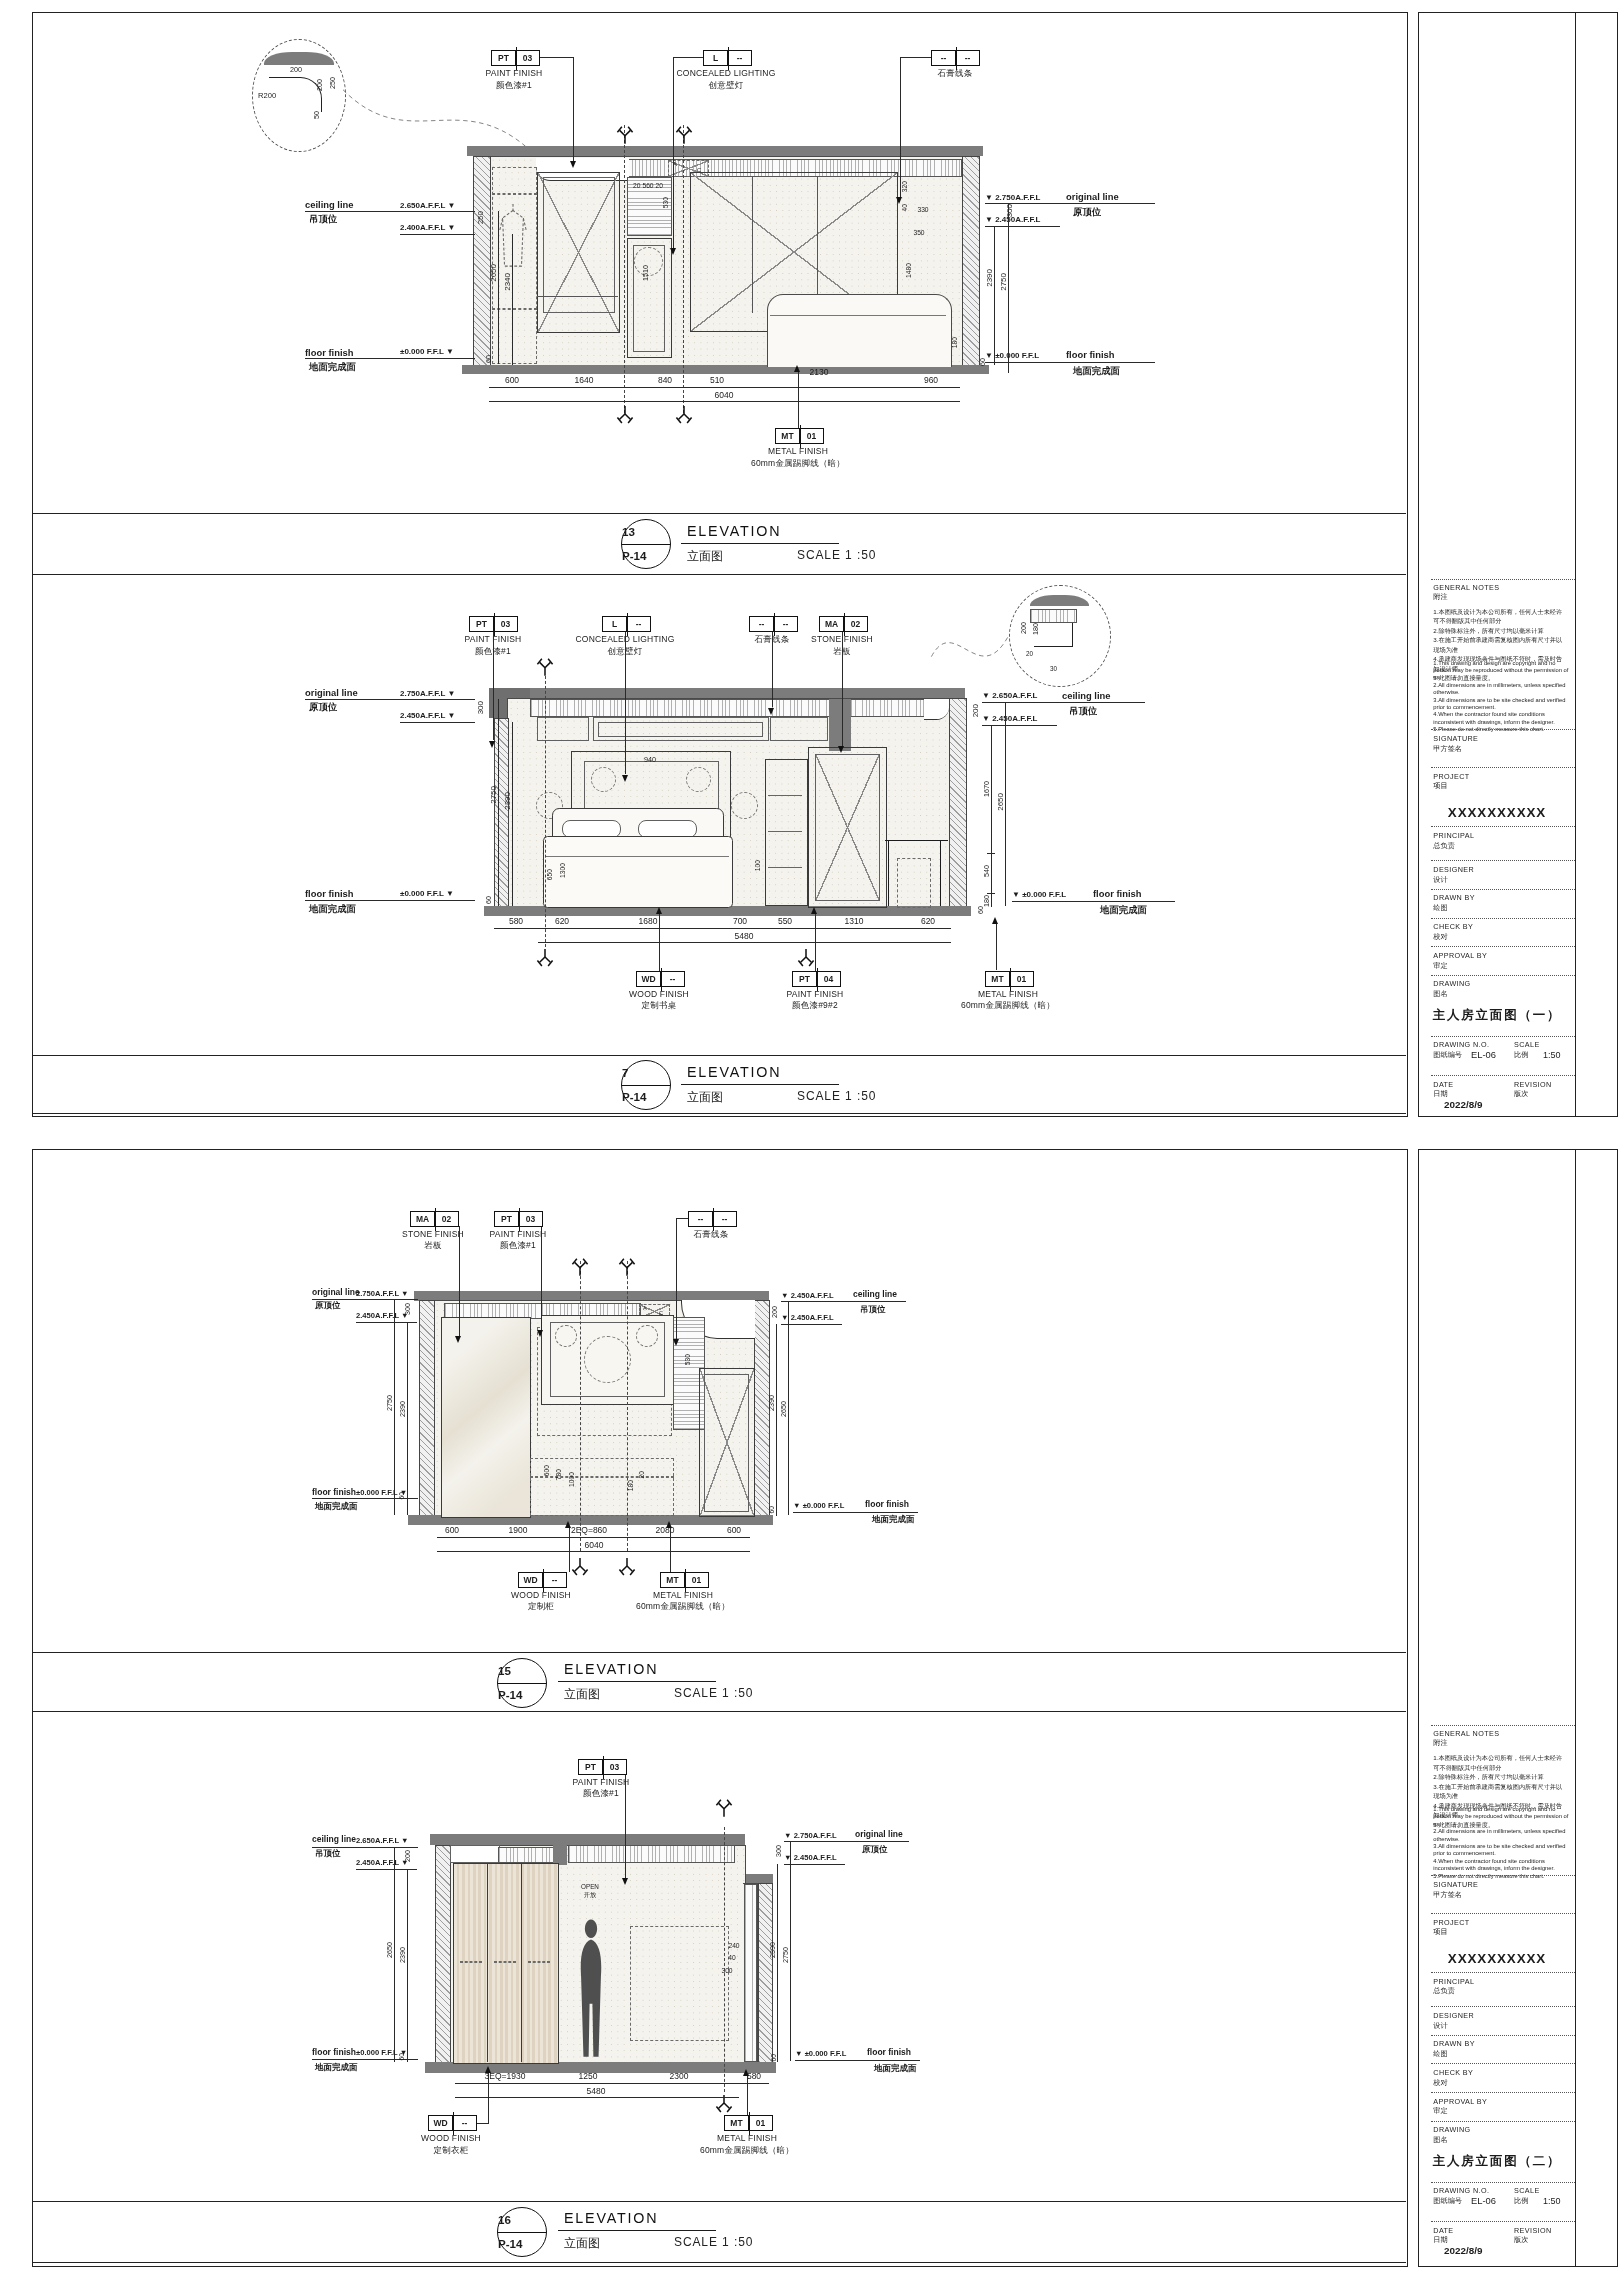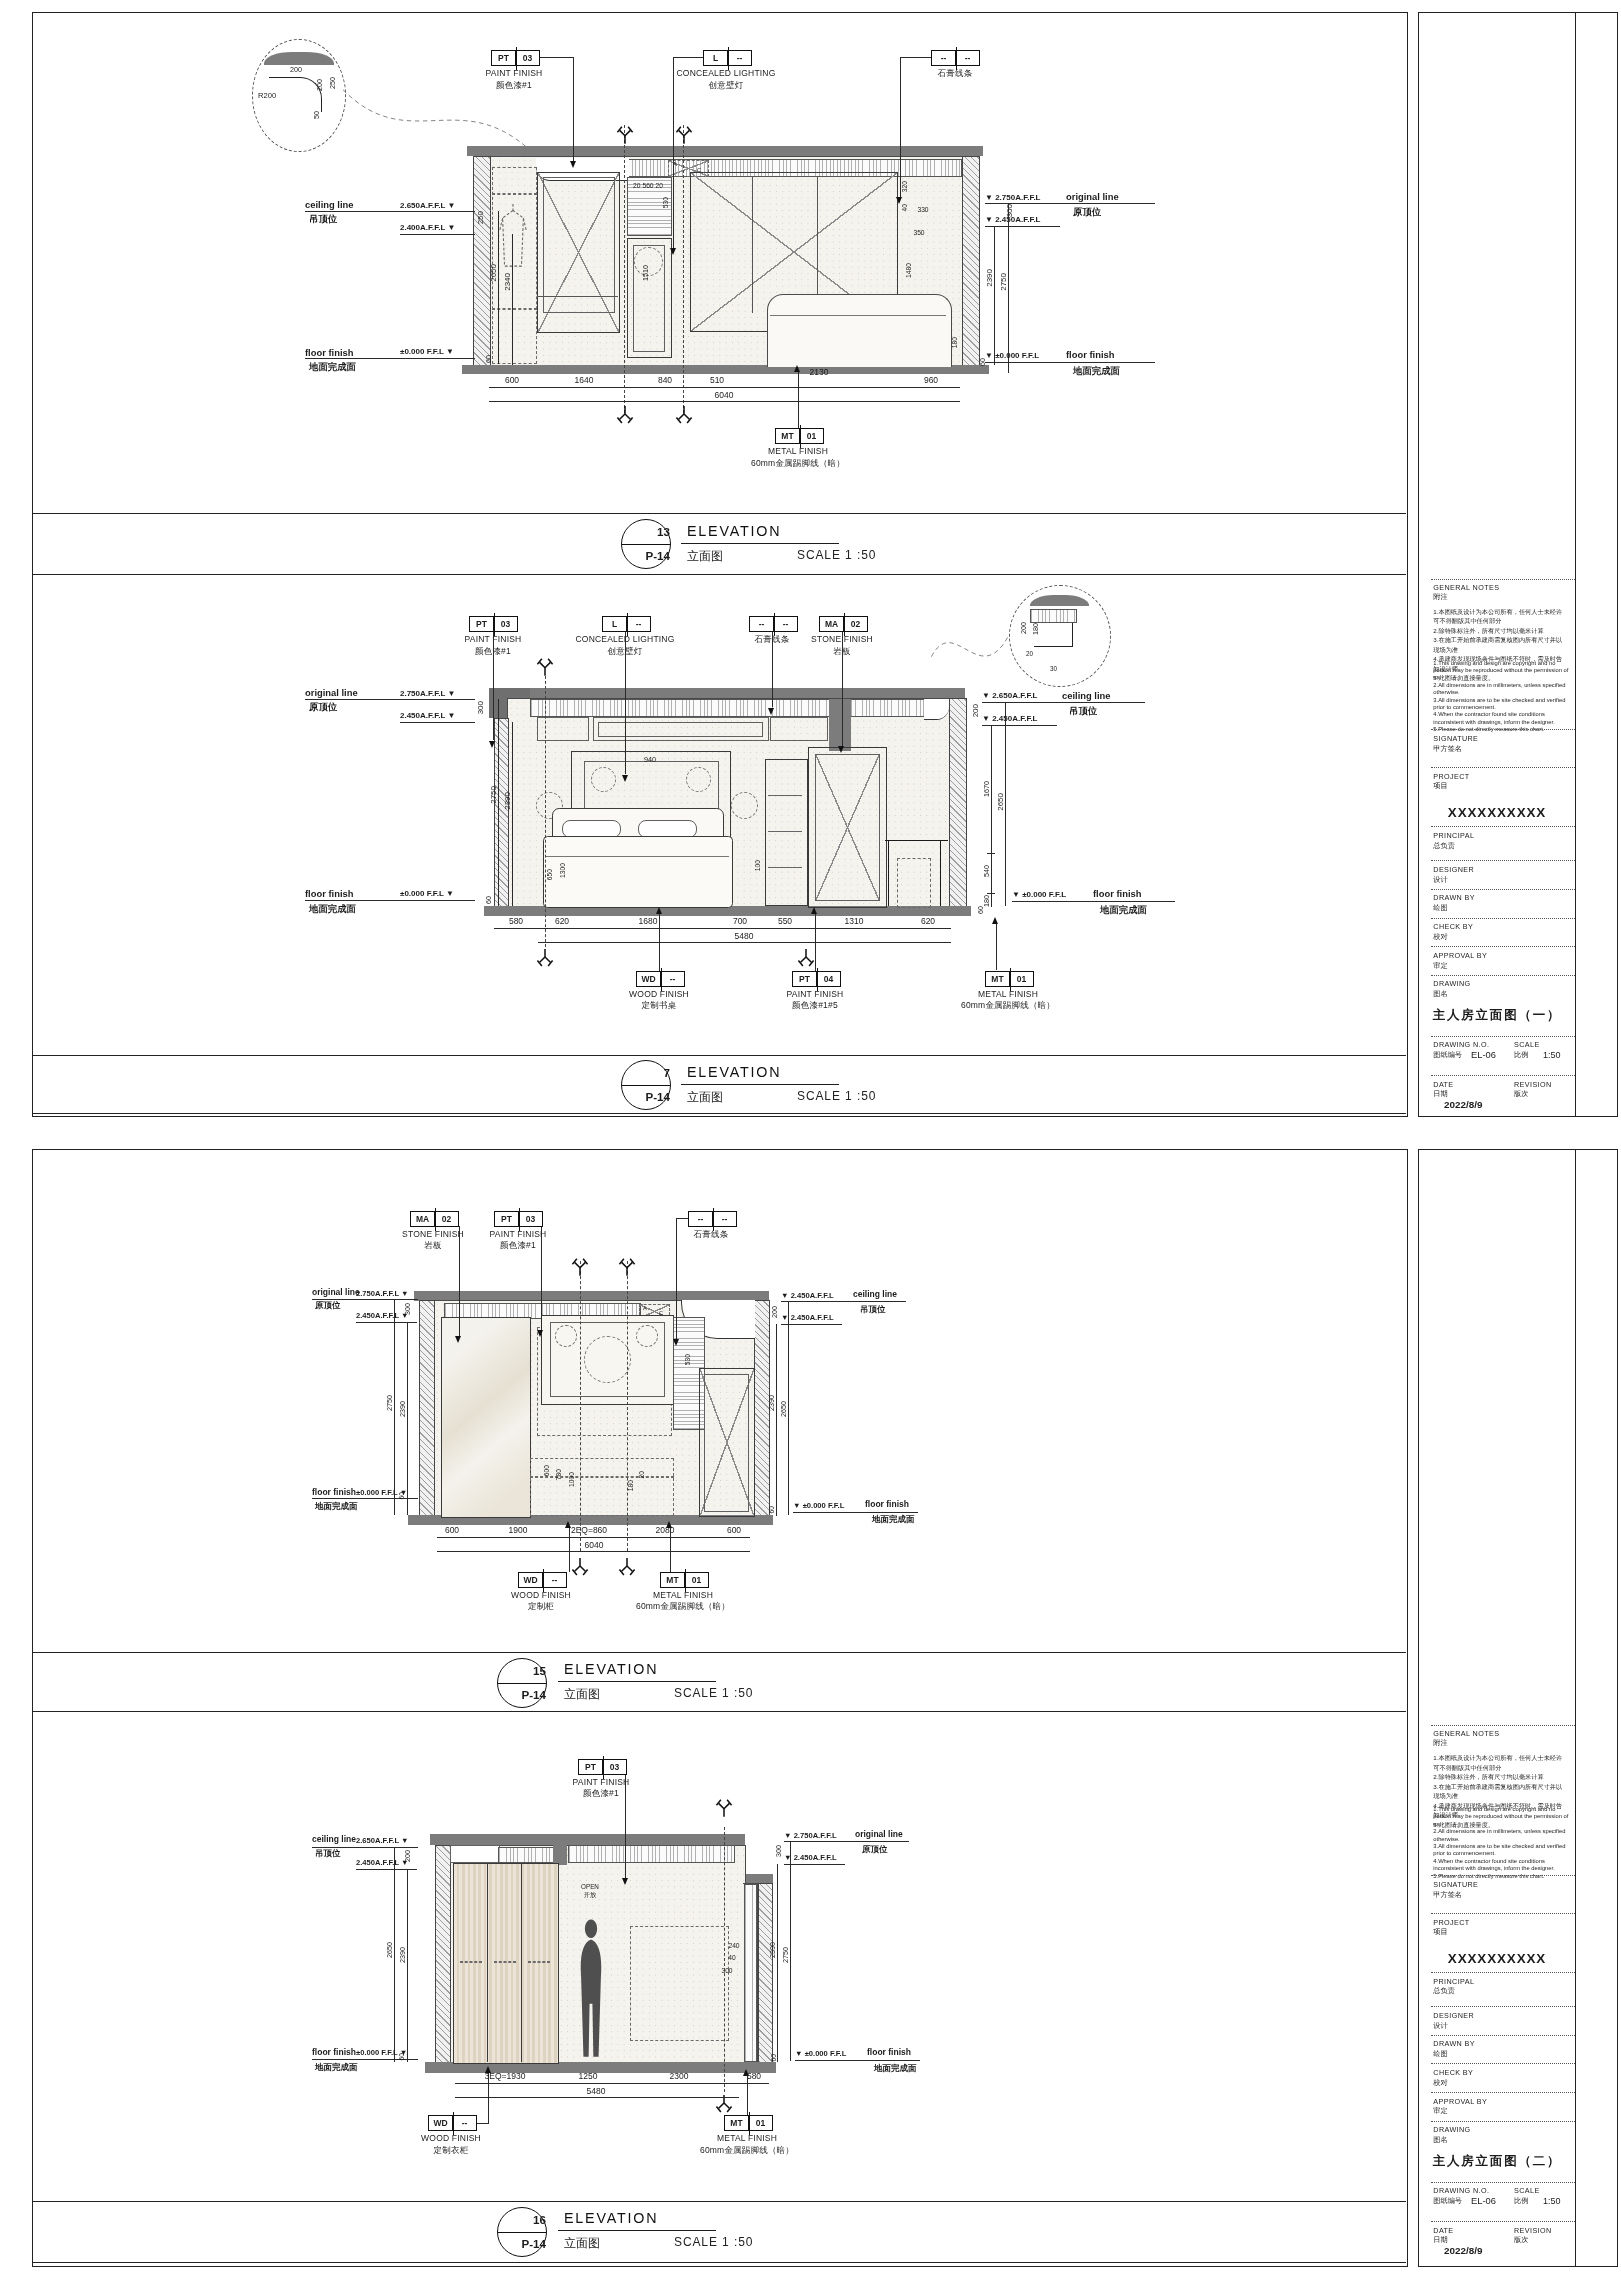--- a/index.html
+++ b/index.html
@@ -29,21 +29,21 @@
   .wood{position:absolute;background:repeating-linear-gradient(90deg,#ece5d7 0 2.7px,#ded3c0 2.7px 5.4px);border:1.3px solid #3a3a3a}
   .marb{position:absolute;background:linear-gradient(140deg,#f4f2ec 18%,#e5e0d2 45%,#f4f2ec 63%,#eae5d8 86%);border:1.3px solid #3a3a3a}
   .pn{position:absolute;border:1.3px solid #3a3a3a;background:transparent}
   .pn1{position:absolute;border:0.9px solid #606060}
   .dr{position:absolute;border:1px dashed #6a6a6a}
   .dc{position:absolute;border:1px dashed #777;border-radius:50%}
   .sec{position:absolute;width:0;border-left:1.1px dashed #454545}
   .xp{background:linear-gradient(to top right,transparent calc(50% - 0.7px),#8a8a8a calc(50% - 0.7px) calc(50% + 0.7px),transparent calc(50% + 0.7px)),linear-gradient(to bottom right,transparent calc(50% - 0.7px),#8a8a8a calc(50% - 0.7px) calc(50% + 0.7px),transparent calc(50% + 0.7px))}
   .bed13{position:absolute;border:1.3px solid #4a4a4a;border-bottom:none;border-radius:16px 16px 0 0;background:#faf9f5}
   .rule{position:absolute;left:32px;width:1374px;height:1.1px;background:#222}
-  .tcir{position:absolute;width:48px;height:48px;border:1.8px solid #111;border-radius:50%;background:#fff;text-align:right;font-weight:700;z-index:5}
+  .tcir{position:absolute;width:48px;height:48px;border:1.8px solid #111;border-radius:50%;background:#fff;text-align:left;font-weight:700;z-index:5}
   .tcir .a{display:block;font-size:11.6px;line-height:24px;border-bottom:1.4px solid #111}
   .tcir .b{display:block;font-size:11.6px;line-height:21.5px}
   .tt1{position:absolute;font-size:14.3px;letter-spacing:1.8px;color:#111;font-weight:500}
   .tt2{position:absolute;font-size:12px;color:#222}
   .strip{position:absolute;left:1418px;width:198px;border:1.4px solid #222;background:#fff}
   .strip .inb{position:absolute;left:156px;top:0;bottom:0;width:1.1px;background:#222}
   .sep{position:absolute;left:11.6px;width:144px;border-top:1.4px dotted #555}
   .fl{position:absolute;left:14.3px;font-size:7.2px;letter-spacing:0.4px;color:#222;white-space:nowrap}
   .fz{position:absolute;left:14.3px;font-size:7.2px;color:#222;white-space:nowrap}
   .notes{position:absolute;left:14.3px;width:134px;font-size:6.2px;line-height:9.5px;white-space:pre-line;color:#222}
@@ -394,21 +394,21 @@
       </div>
  <span class="lbl" style="left:659px;top:989px">WOOD FINISH</span>
  <span class="lbl" style="left:659px;top:1000px">定制书桌</span>
  <div class="lvv" style="left:659px;top:912px;height:59px"></div>
  <div class="au" style="left:656px;top:904px"></div>
  <div class="co" style="left:792px;top:971px">
         <span>PT</span>
         <span>04</span>
       </div>
  <span class="lbl" style="left:815px;top:989px">PAINT FINISH</span>
- <span class="lbl" style="left:815px;top:1000px">颜色漆#1#5</span>
+ <span class="lbl" style="left:815px;top:1000px">颜色漆#9#2</span>
  <div class="lvv" style="left:815px;top:912px;height:59px"></div>
  <div class="au" style="left:811px;top:904px"></div>
  <div class="co" style="left:985px;top:971px">
         <span>MT</span>
         <span>01</span>
       </div>
  <span class="lbl" style="left:1008px;top:989px">METAL FINISH</span>
  <span class="lbl" style="left:1008px;top:1000px">60mm金属踢脚线（暗）</span>
  <div class="lvv" style="left:996px;top:922px;height:48px"></div>
  <div class="au" style="left:992px;top:914px"></div>

